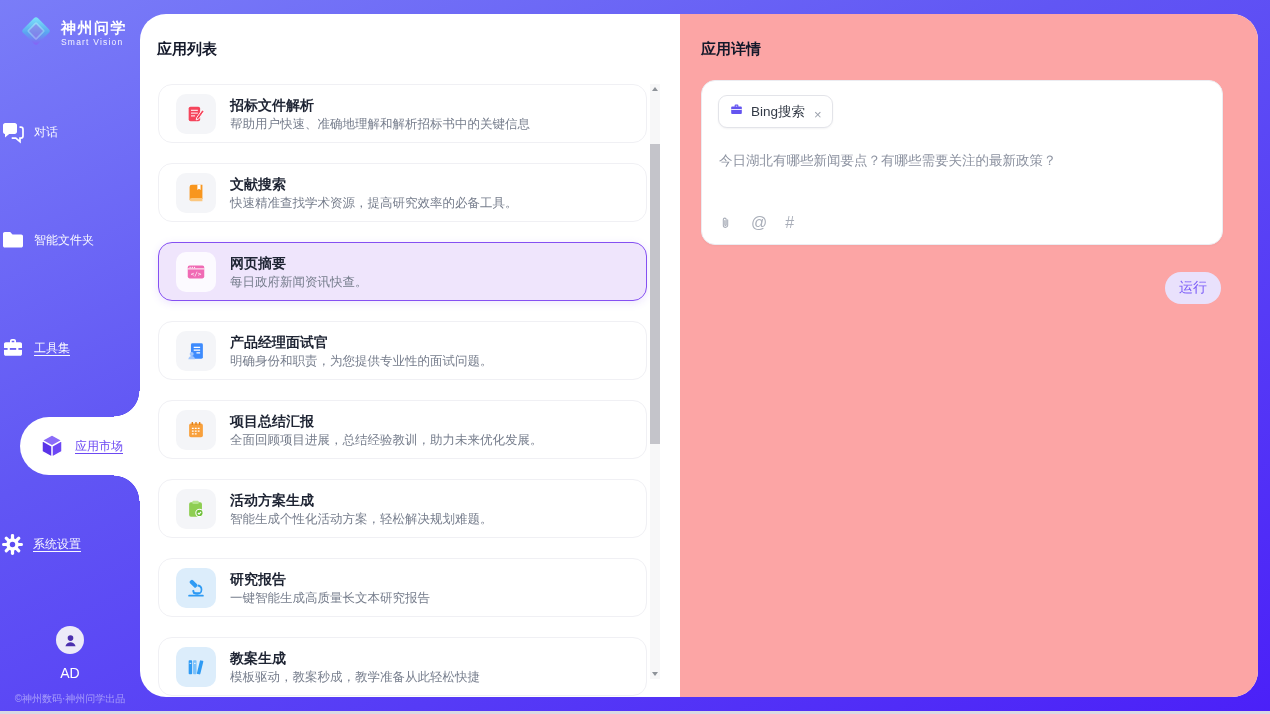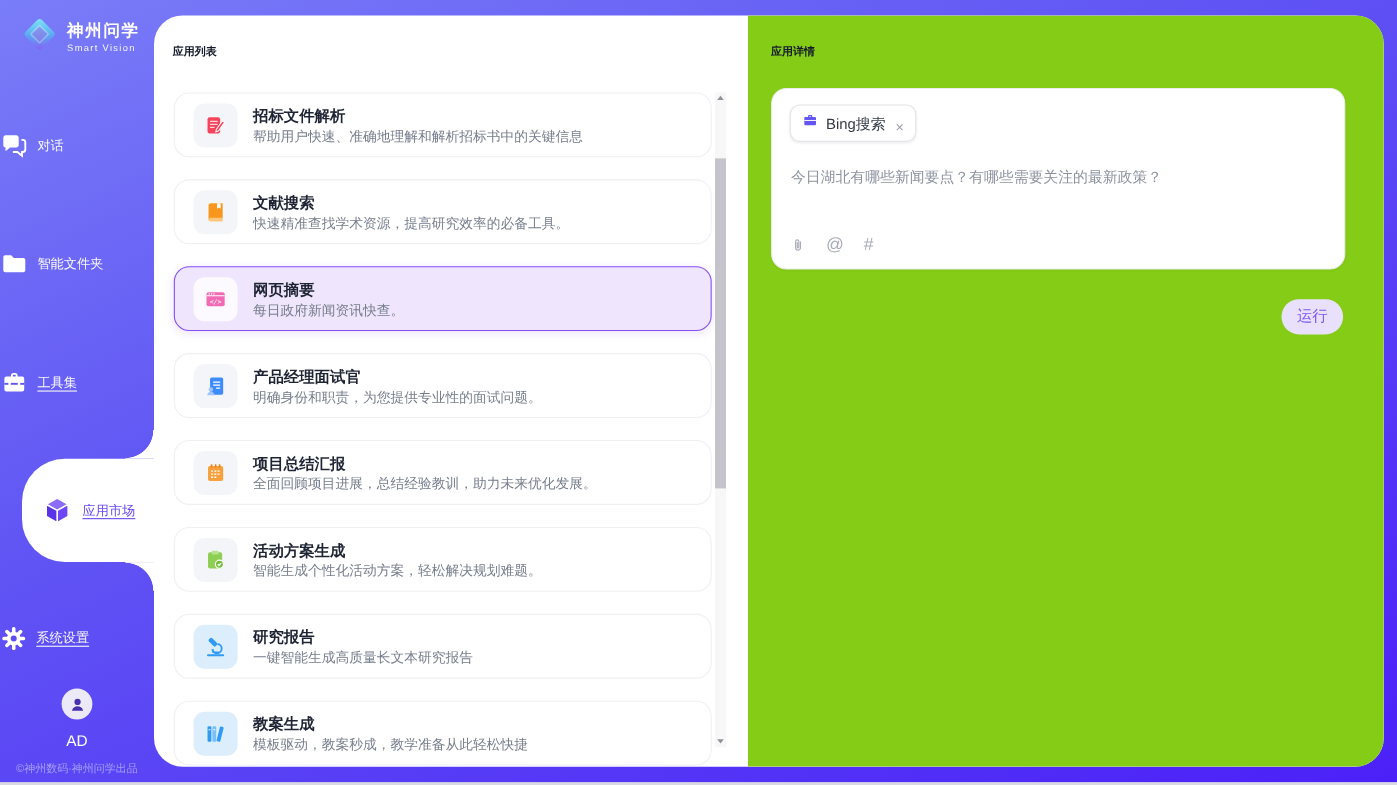--- a/index.html
+++ b/index.html
@@ -14,55 +14,55 @@
   .sidebar{position:absolute;left:0;top:0;width:140px;height:714px;color:#fff;}
   .logo{position:absolute;top:13px;left:18px;display:flex;align-items:center;gap:7px;}
   .logo-cn{font-size:15px;font-weight:700;letter-spacing:1.5px;line-height:17px;}
   .logo-en{font-size:8.5px;opacity:.92;letter-spacing:1.2px;margin-top:1px;}
   .nav{position:absolute;top:106px;left:0;width:140px;}
   .nav-item{height:52px;margin-bottom:56px;display:flex;flex-direction:row;align-items:center;gap:8px;cursor:pointer;}
   .nav-item .nicon{height:27px;display:flex;align-items:center;}
   .nav-label{font-size:12px;color:rgba(255,255,255,.96);}
   .nav-label.u{text-decoration:underline;text-underline-offset:3px;}
   .nav-item.active{
-    position:relative;background:#fff;margin-left:20px;width:120px;height:94px;
+    position:relative;background:#fff;margin-left:20px;width:120px;height:58px;
     border-radius:39px 0 0 39px;margin-top:-13px;margin-bottom:43px;justify-content:center;text-align:center;
   }
   .nav-item.active::before,.nav-item.active::after{content:"";position:absolute;right:0;width:26px;height:26px;}
   .nav-item.active::before{top:-26px;background:radial-gradient(circle at 0 0, rgba(0,0,0,0) 25px, #fff 25.6px);}
   .nav-item.active::after{bottom:-26px;background:radial-gradient(circle at 0 100%, rgba(0,0,0,0) 25px, #fff 25.6px);}
   .nav-item.active .nav-label{color:#6c49f3;}
   .user-row{position:absolute;bottom:33px;left:0;width:140px;display:flex;align-items:center;justify-content:center;gap:11px;flex-direction:column;}
   .avatar{width:28px;height:28px;border-radius:50%;background:#eceaf8;display:flex;align-items:center;justify-content:center;}
   .user-name{font-size:14px;}
   .copyright{position:absolute;bottom:8px;width:140px;text-align:center;font-size:10px;color:rgba(255,255,255,.45);white-space:nowrap;}
 
   
   .content{position:absolute;left:140px;top:14px;right:12px;bottom:17px;background:#fff;border-radius:26px;overflow:hidden;display:flex;}
-  .panel-title{font-size:10px;font-weight:700;color:#14192a;}
+  .panel-title{font-size:15px;font-weight:700;color:#14192a;}
 
   .list-panel{width:540px;position:relative;flex:none;}
   .list-panel .panel-title{position:absolute;top:26px;left:17px;}
   .cards{position:absolute;top:70px;left:18px;width:489px;}
   .card{display:flex;align-items:center;gap:14px;height:59px;border:1px solid #f0f0f4;border-radius:14px;
         margin-bottom:20px;padding-left:17px;background:#fff;box-sizing:border-box;cursor:pointer;}
   .card.selected{background:#efe5fc;border-color:#8550f2;box-shadow:0 2px 8px rgba(130,80,240,.14);}
   .app-icon{width:40px;height:40px;border-radius:10px;background:#f4f5f8;display:flex;align-items:center;justify-content:center;flex:none;}
   .card.selected .app-icon{background:#fcfaff;}
   .app-icon.blue-bg{background:#dcedfb;}
   .card-title{font-size:14px;font-weight:700;color:#1e2433;line-height:16px;}
   .card-desc{font-size:12.5px;color:#767d8c;margin-top:4px;line-height:14px;}
 
   .scrollbar{position:absolute;top:70px;bottom:18px;right:20px;width:10px;background:#f7f7f8;}
   .sb-up,.sb-down{position:absolute;left:2px;width:0;height:0;border-left:3px solid transparent;border-right:3px solid transparent;}
   .sb-up{top:3px;border-bottom:4px solid #8e9399;}
   .sb-down{bottom:3px;border-top:4px solid #8e9399;}
   .sb-thumb{position:absolute;left:0;width:10px;top:60px;height:300px;background:#c4c4ca;}
 
-  .detail-panel{flex:1;position:relative;background:#84cc16;}
+  .detail-panel{flex:1;position:relative;background:#fca5a5;}
   .detail-panel .panel-title{position:absolute;top:26px;left:21px;}
   .input-card{position:absolute;top:66px;left:21px;right:35px;height:165px;background:#fff;
               border:1px solid #ececf1;border-radius:14px;box-sizing:border-box;box-shadow:0 1px 2px rgba(20,20,40,.03);}
   .chip{position:absolute;top:14px;left:16px;display:inline-flex;align-items:flex-end;gap:7px;padding:6px 10px;
         border:1px solid #e3e4e9;border-radius:9px;background:#fff;box-shadow:0 1px 2px rgba(20,20,40,.05);cursor:default;}
   .chip-label{font-size:13.5px;color:#333a46;}
   .chip-close{font-size:13px;color:#9ba1ac;margin-left:2px;cursor:pointer;line-height:13px;}
   .query{position:absolute;top:70px;left:17px;right:16px;font-size:13.5px;color:#8c92a0;line-height:19px;}
   .composer-icons{position:absolute;left:16px;bottom:12px;display:flex;gap:18px;align-items:center;color:#a9aeb9;}
   .ci{font-size:16px;display:flex;align-items:center;cursor:pointer;}

